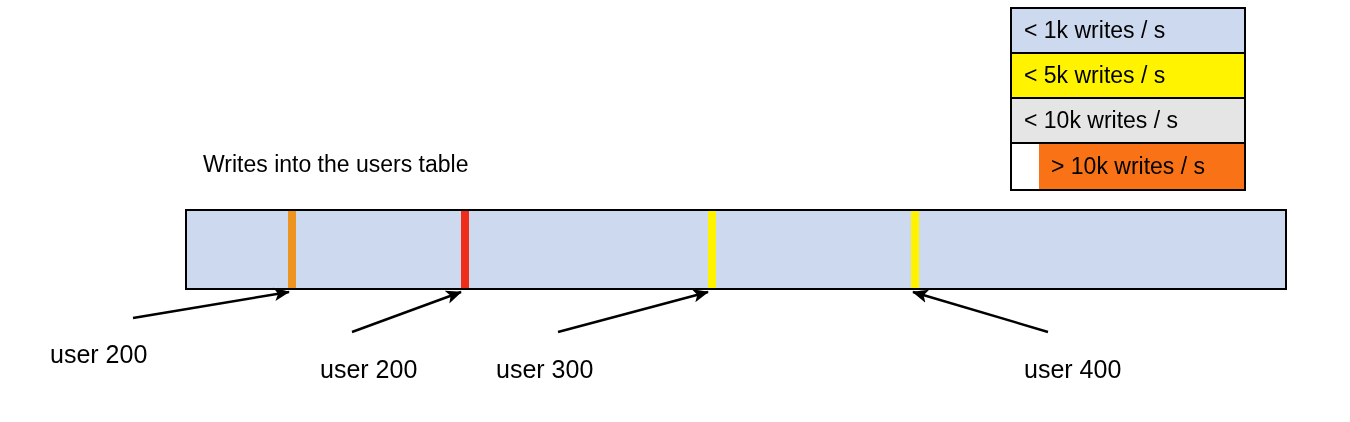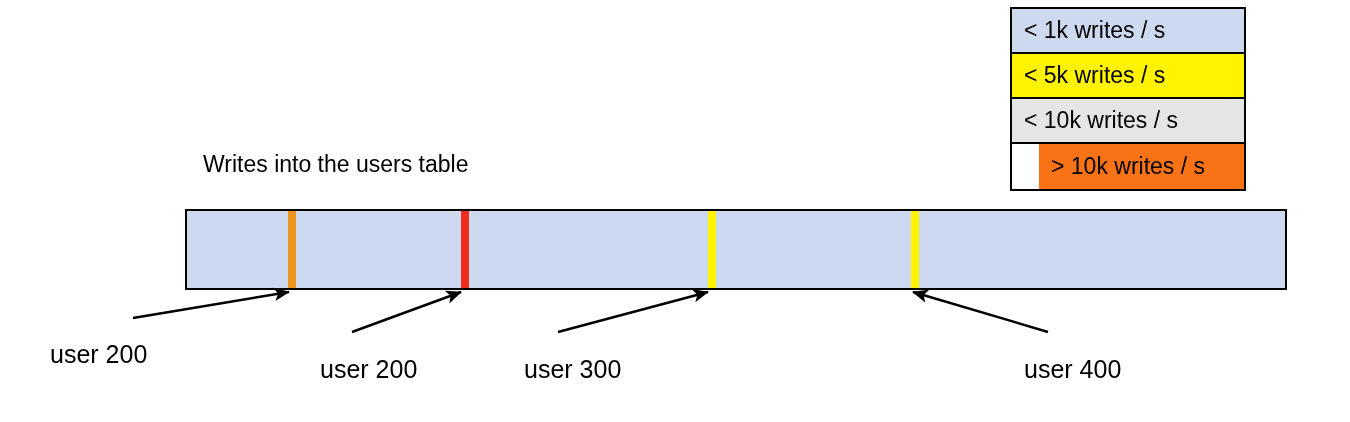--- a/index.html
+++ b/index.html
@@ -118,14 +118,14 @@
     </marker>
   </defs>
   <line stroke="#000000" stroke-width="2.4" marker-end="url(#arrowhead)" x1="133" y1="318" x2="289" y2="292"></line>
   <line stroke="#000000" stroke-width="2.4" marker-end="url(#arrowhead)" x1="352" y1="332" x2="461" y2="292"></line>
   <line stroke="#000000" stroke-width="2.4" marker-end="url(#arrowhead)" x1="558" y1="332" x2="708" y2="292"></line>
   <line stroke="#000000" stroke-width="2.4" marker-end="url(#arrowhead)" x1="1048" y1="332" x2="913" y2="292"></line>
 </svg>
 
 <div class="user-label" style="left: 50px; top: 342px;">user 200</div>
 <div class="user-label" style="left: 272px; top: 357px; margin-left: 48px;">user 200</div>
-<div class="user-label" style="left: 496px; top: 357px; margin-left: 28px;">user 300</div>
+<div class="user-label" style="left: 496px; top: 357px;">user 300</div>
 <div class="user-label" style="left: 1024px; top: 357px;">user 400</div>
 
 </body></html>

